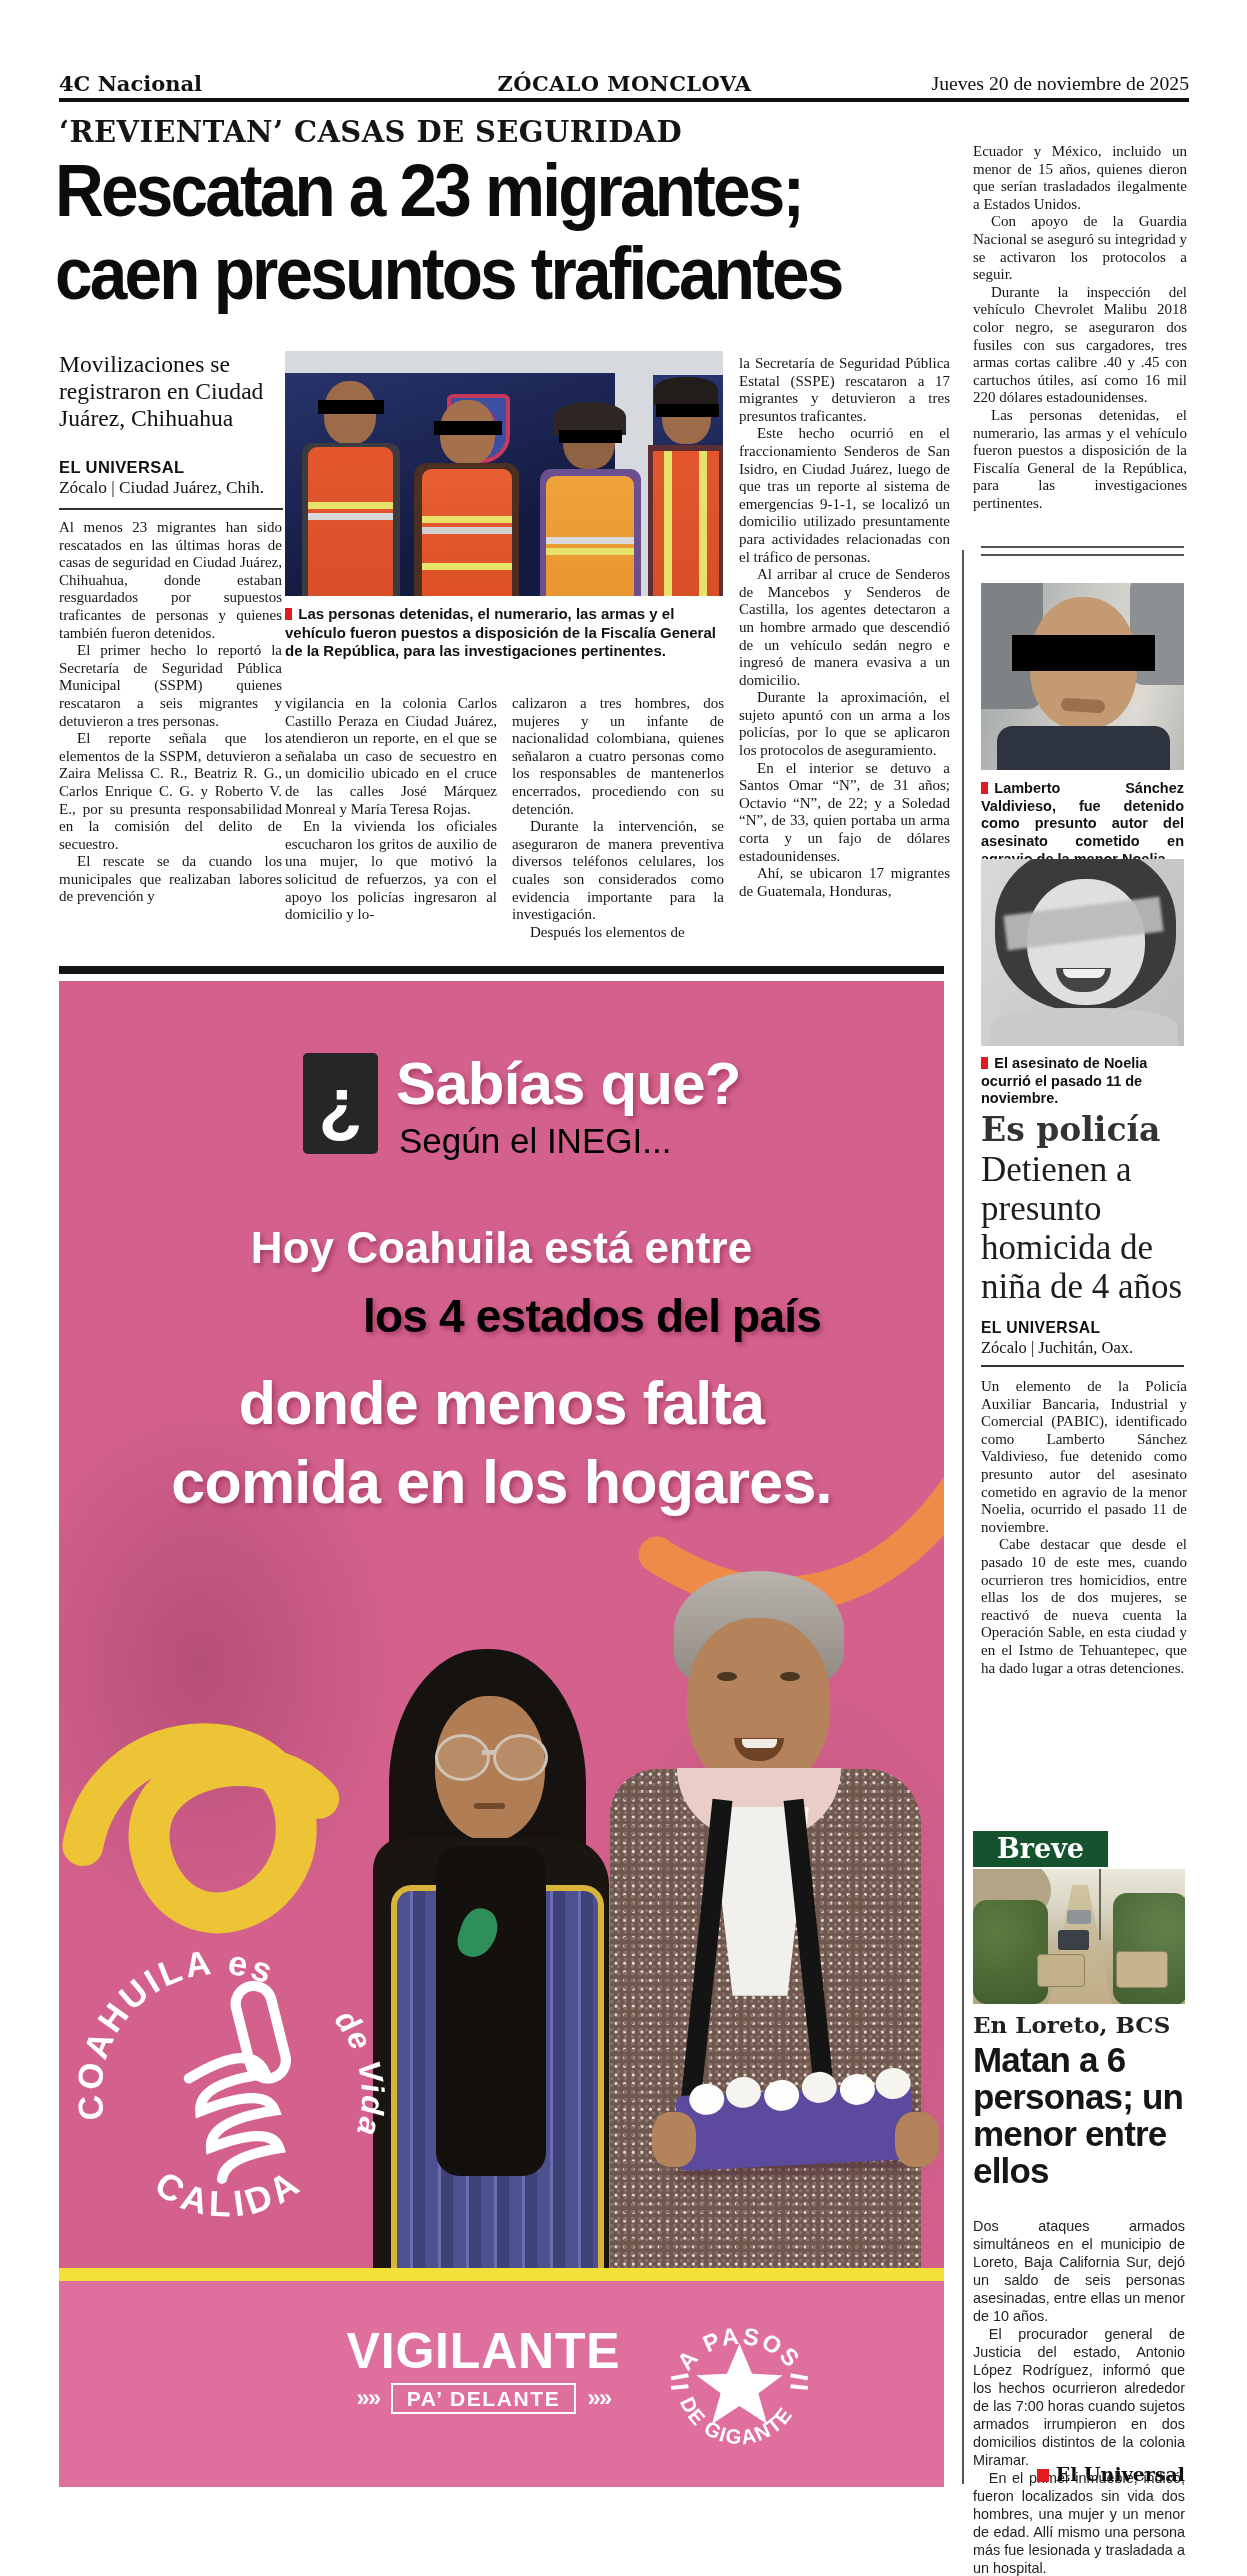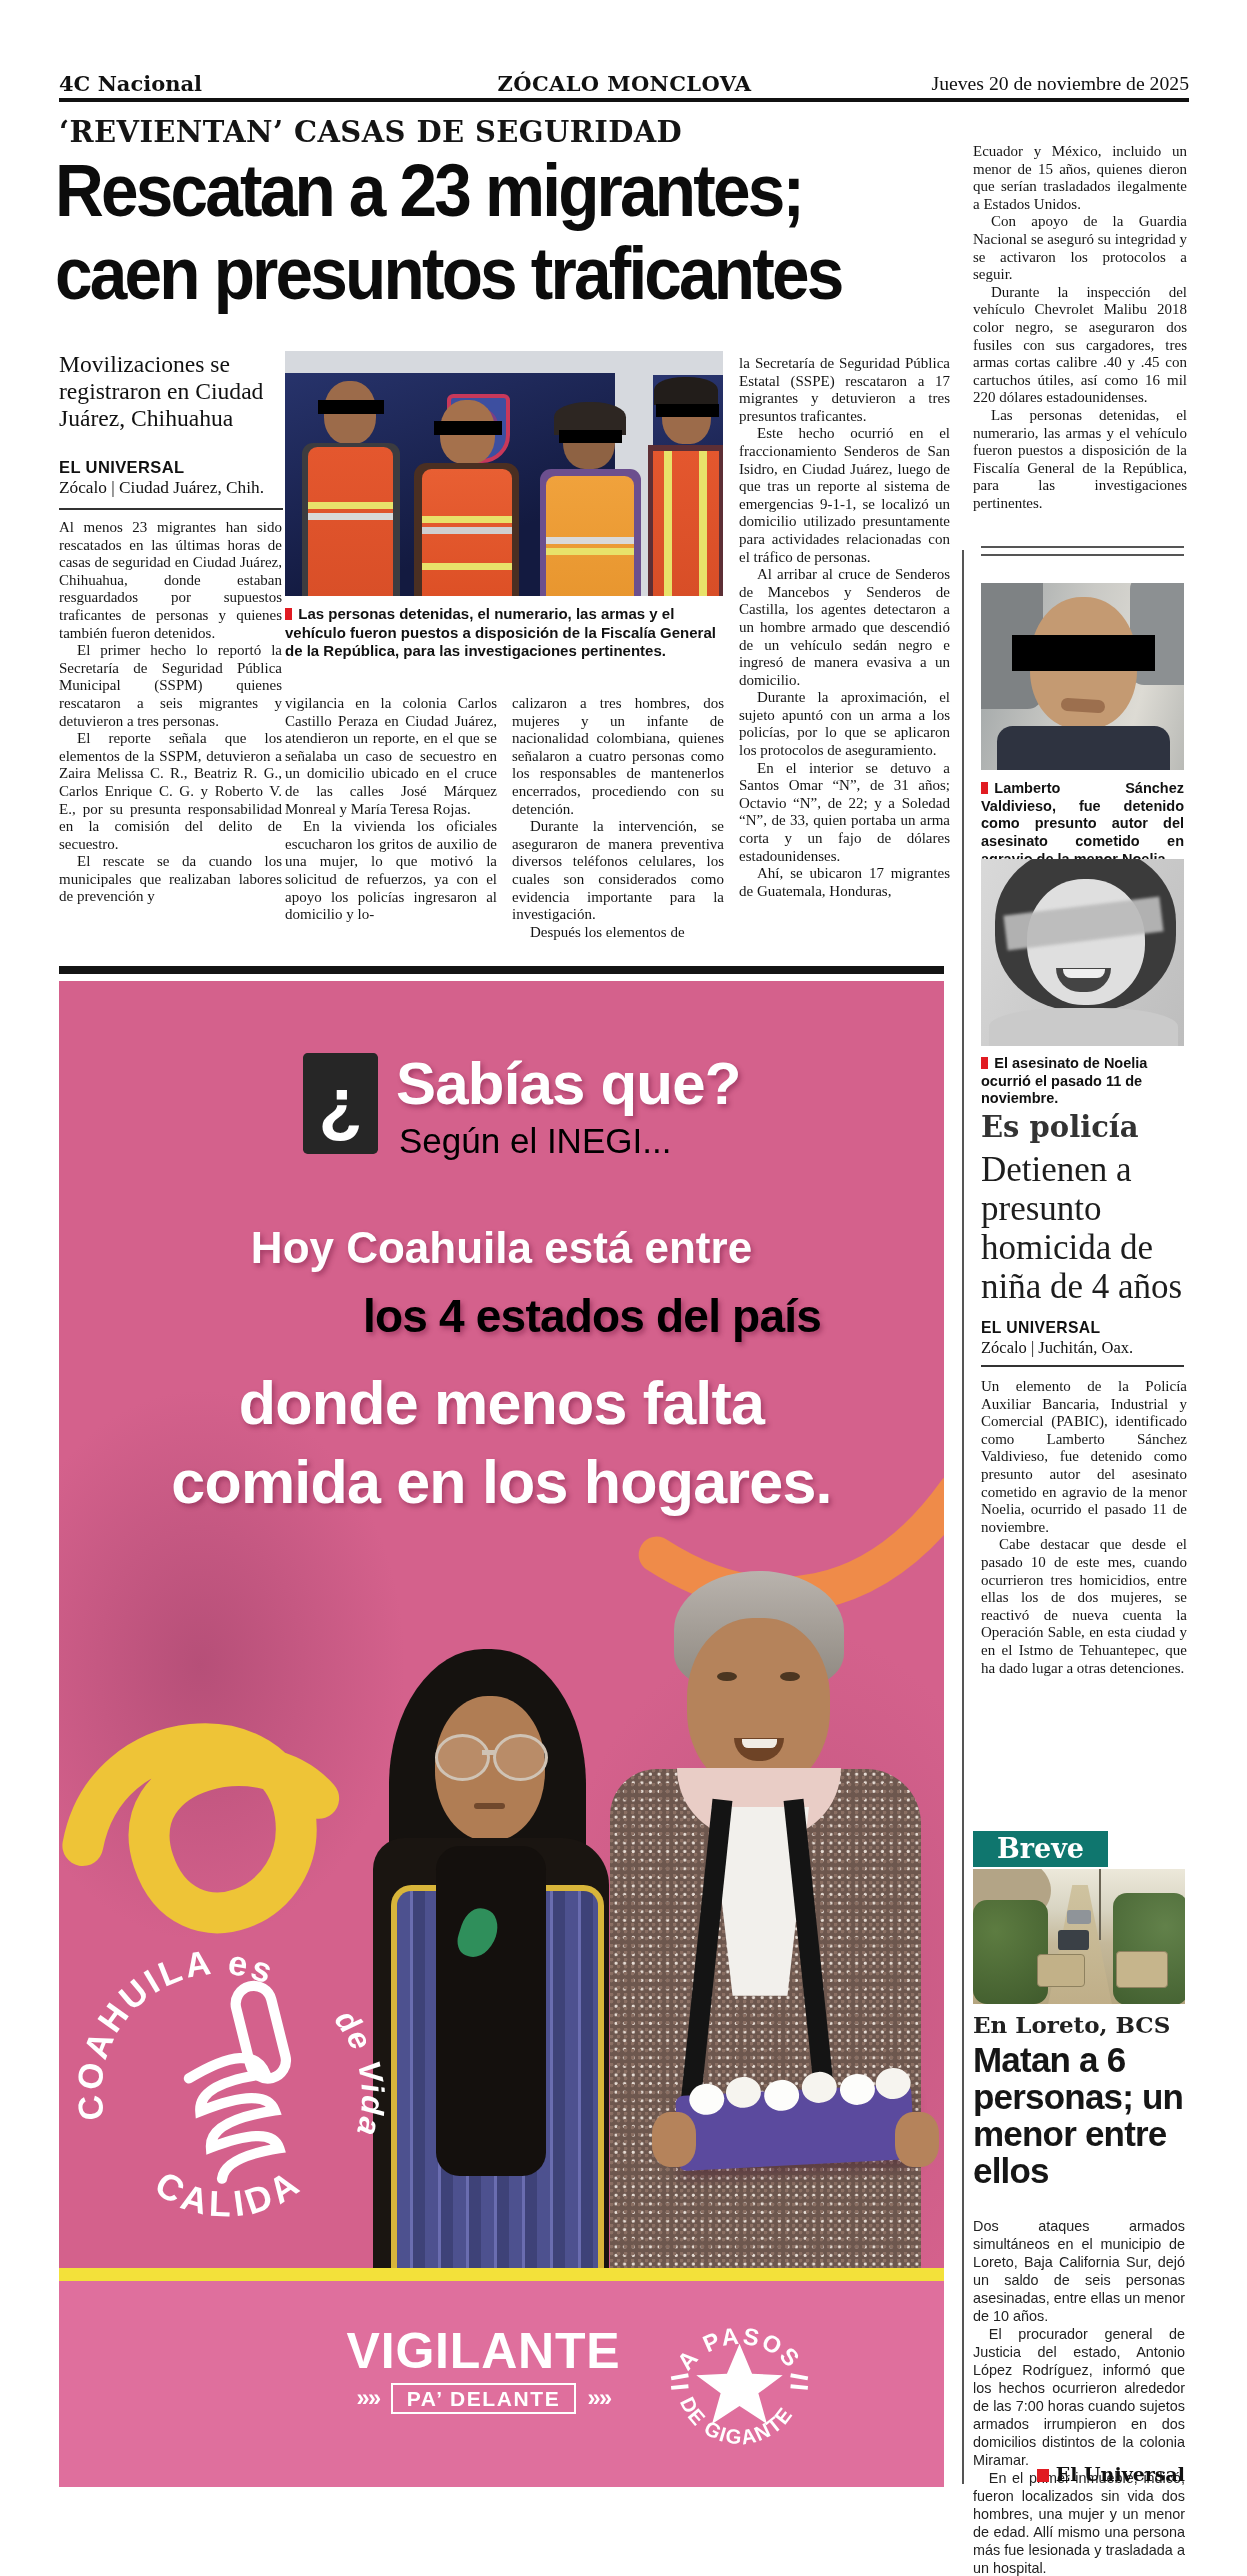--- a/index.html
+++ b/index.html
@@ -161,31 +161,31 @@
     <div class="abs" style="left:46px;top:20.4px;width:118px;height:126px;background:#e3dedc;border-radius:48%;"></div>
     <div class="abs" style="left:23.6px;top:47px;width:157px;height:35px;background:rgba(190,186,184,0.92);transform:rotate(-7deg);filter:blur(1.6px);"></div>
     <div class="abs" style="left:75px;top:109px;width:55px;height:23.6px;background:#4a4342;border-radius:0 0 31px 31px;"></div>
     <div class="abs" style="left:82px;top:110px;width:42px;height:9.4px;background:#f2efec;border-radius:0 0 7.9px 7.9px;"></div>
     <div class="abs" style="left:7.9px;top:149px;width:189px;height:47px;background:#cfc9c5;border-radius:40% 40% 0 0;"></div>
   </div>
   <div class="abs caption" style="left:981px;top:1055px;width:203px;font-size:14.5px;line-height:17.7px;">
     <span class="bullet"></span><span>El asesinato de Noelia ocurrió el pasado 11 de noviembre.</span>
   </div>
 
-  <div class="abs slab" style="left:981px;top:1110px;font-size:29px;font-weight:bold;color:#333;">Es policía</div>
+  <div class="abs slab" style="left:981px;top:1110px;font-size:33px;font-weight:bold;color:#333;">Es policía</div>
   <div class="abs serif" style="left:981px;top:1150px;width:206px;font-size:35px;line-height:39px;color:#1d1d1d;">Detienen a presunto homicida de niña de 4 años</div>
   <div class="abs sans" style="left:981px;top:1319px;font-size:15.7px;font-weight:bold;letter-spacing:0.4px;">EL UNIVERSAL</div>
   <div class="abs serif" style="left:981px;top:1338px;font-size:16.5px;">Zócalo | Juchitán, Oax.</div>
   <div class="abs" style="left:981px;top:1365px;width:203px;height:1.6px;background:#333;"></div>
   <div class="abs body-col" style="left:981px;top:1378px;width:206px;">
     <p class="first">Un elemento de la Policía Auxiliar Bancaria, Industrial y Comercial (PABIC), identificado como Lamberto Sánchez Valdivieso, fue detenido como presunto autor del asesinato cometido en agravio de la menor Noelia, ocurrido el pasado 11 de noviembre.</p>
     <p>Cabe destacar que desde el pasado 10 de este mes, cuando ocurrieron tres homicidios, entre ellas los de dos mujeres, se reactivó de nueva cuenta la Operación Sable, en esta ciudad y en el Istmo de Tehuantepec, que ha dado lugar a otras detenciones.</p>
   </div>
 
-  <div class="abs" style="left:973px;top:1831px;width:135px;height:36px;background:#0f766e;">
+  <div class="abs" style="left:973px;top:1831px;width:135px;height:36px;background:#14532d;">
     <span class="slab" style="display:block;text-align:center;color:#fff;font-size:27px;font-weight:bold;line-height:36px;">Breve</span>
   </div>
   <div class="abs" style="left:973px;top:1869px;width:212px;height:135px;overflow:hidden;background:linear-gradient(#ece8da 0%,#d8d4c2 30%,#c4b89a 55%,#b4a57f 100%);">
     <div class="abs" style="left:-15.7px;top:-14px;width:94px;height:71px;background:#b3a486;border-radius:50%;"></div>
     <div class="abs" style="left:0px;top:31px;width:75px;height:104px;background:radial-gradient(circle at 30% 30%,#5d7c41,#3f5a2c);border-radius:14px;"></div>
     <div class="abs" style="left:140px;top:23.6px;width:75px;height:112px;background:radial-gradient(circle at 70% 30%,#62814a,#415e2f);border-radius:14px;"></div>
     <div class="abs" style="left:75px;top:15.7px;width:64px;height:120px;background:linear-gradient(#cfc3a0,#bfae88);clip-path:polygon(38% 0,62% 0,100% 100%,0 100%);"></div>
     <div class="abs" style="left:94px;top:41px;width:23.6px;height:14px;background:#8f9499;border-radius:2.4px;"></div>
     <div class="abs" style="left:85px;top:61px;width:31px;height:20.4px;background:#3a4046;border-radius:3.1px;"></div>
     <div class="abs" style="left:64px;top:85px;width:46px;height:31px;background:#c2b188;border:1.6px solid #8e815f;border-radius:3.9px;"></div>

